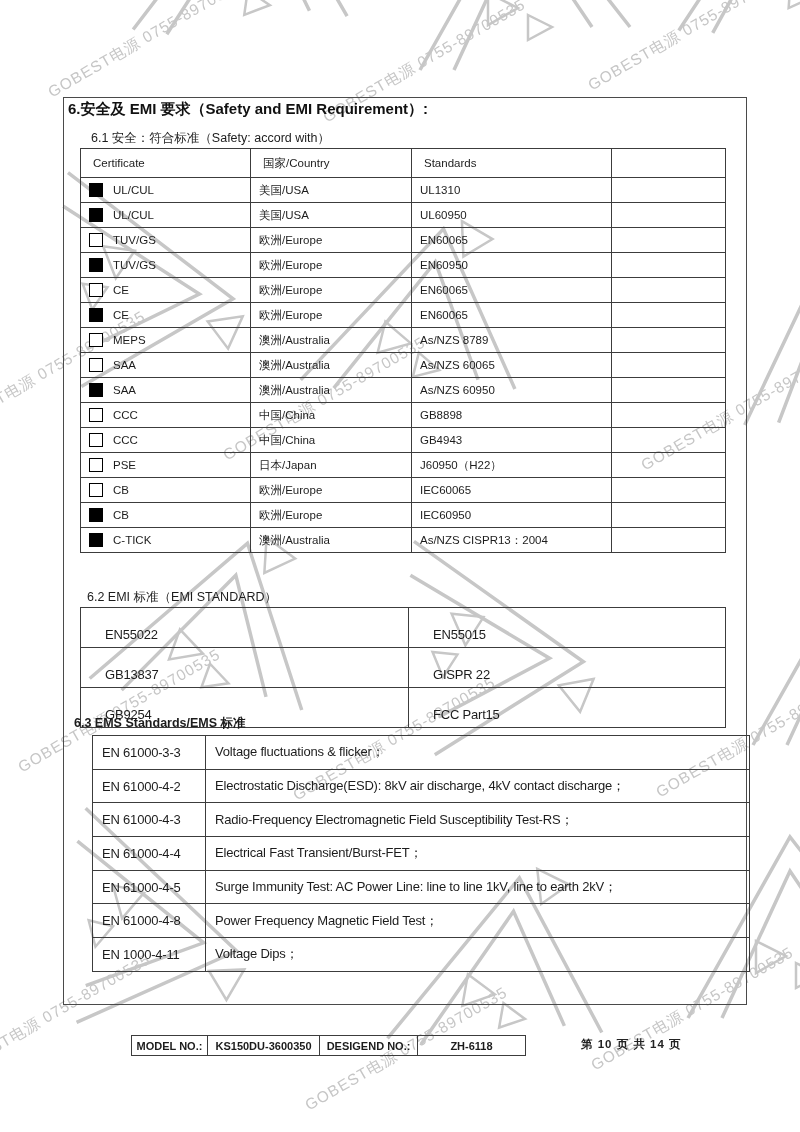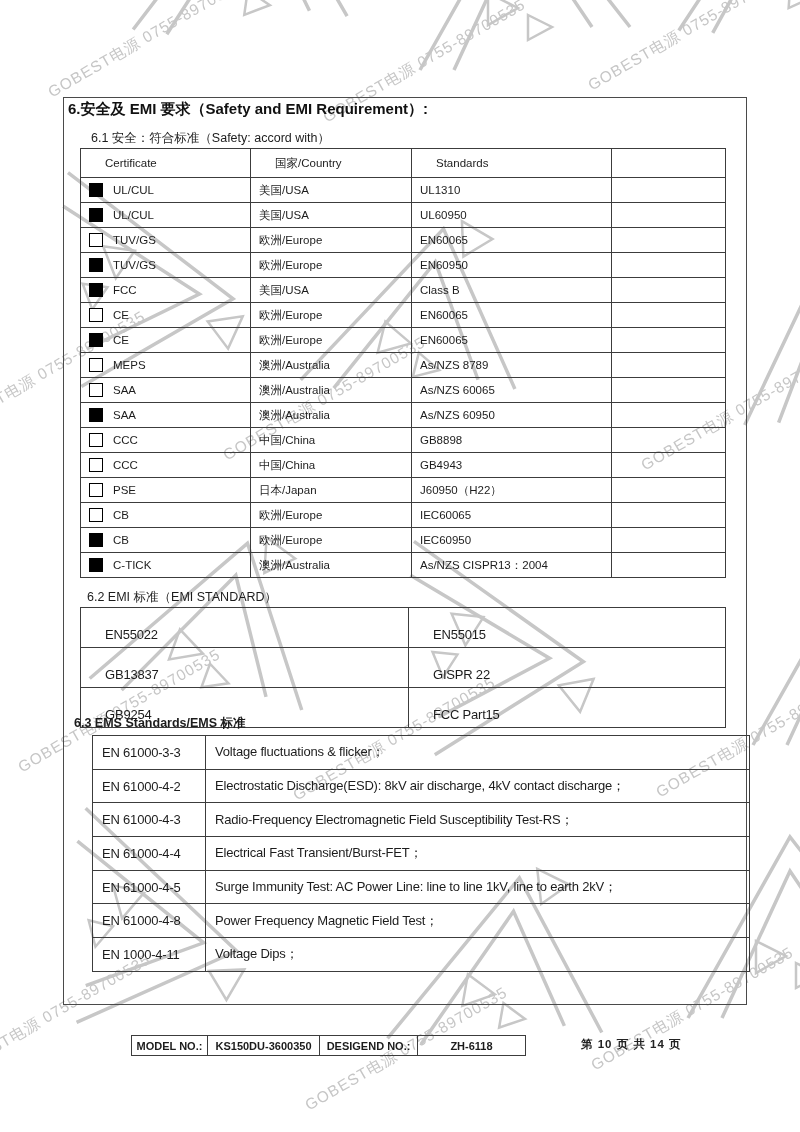--- a/index.html
+++ b/index.html
@@ -25,21 +25,21 @@
   .sec-heading { position:absolute; font-size:12.5px; color:#1c1c1c; }
   #safety-heading { left:91px; top:130px;text-align:right; }
   #emi-heading    { left:87px; top:589px; }
   #ems-heading    { left:74px; top:715px;font-weight:bold; }
 
   table { border-collapse:collapse; position:absolute; table-layout:fixed; background:transparent; }
   td,th { border:1px solid #3c3c3c; overflow:hidden; white-space:nowrap; }
 
   
   #safety-table { left:80px; top:148px; width:645px; font-size:11.5px; }
-  #safety-table th { height:26px; text-align:left; font-weight:normal; padding-left:24px; }
+  #safety-table th { height:26px; text-align:left; font-weight:normal; padding-left:12px; }
   #safety-table td { height:22px; padding-left:8px; }
   .cert-cell { display:flex; align-items:center; }
   .cbx { display:inline-block; width:12px; height:12px; border:1.5px solid #000; margin-right:10px; background:#fff; flex:none; }
   .cbx.checked { background:#000; }
 
   
   #emi-table { left:80px; top:607px; width:645px; font-size:13px; letter-spacing:-0.2px; }
   #emi-table td { height:34px; vertical-align:bottom; padding:0 0 5px 24px; }
 
   
@@ -242,31 +242,20 @@
                 <span class="cert-txt">TUV/GS</span>
               </span>
             </td>
     <td>欧洲/Europe</td>
     <td>EN60950</td>
     <td></td>
   </tr>
           <tr>
     <td>
               <span class="cert-cell">
-                <span class="cbx checked"></span>
-                <span class="cert-txt">FCC</span>
-              </span>
-            </td>
-    <td>美国/USA</td>
-    <td>Class B</td>
-    <td></td>
-  </tr>
-          <tr>
-    <td>
-              <span class="cert-cell">
                 <span class="cbx"></span>
                 <span class="cert-txt">CE</span>
               </span>
             </td>
     <td>欧洲/Europe</td>
     <td>EN60065</td>
     <td></td>
   </tr>
           <tr>
     <td>

